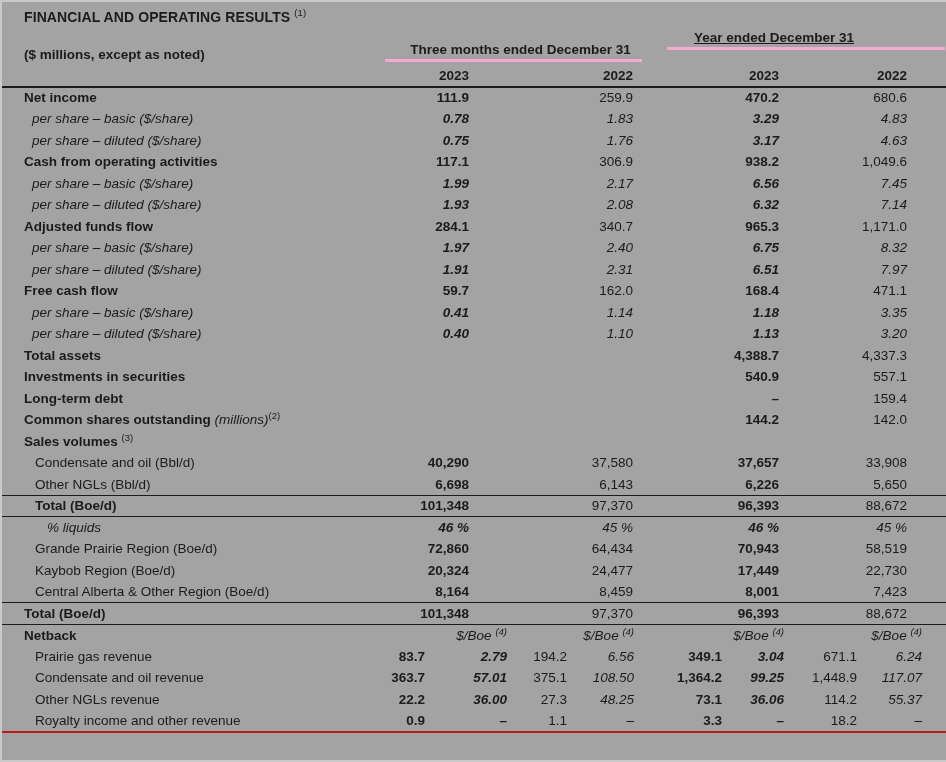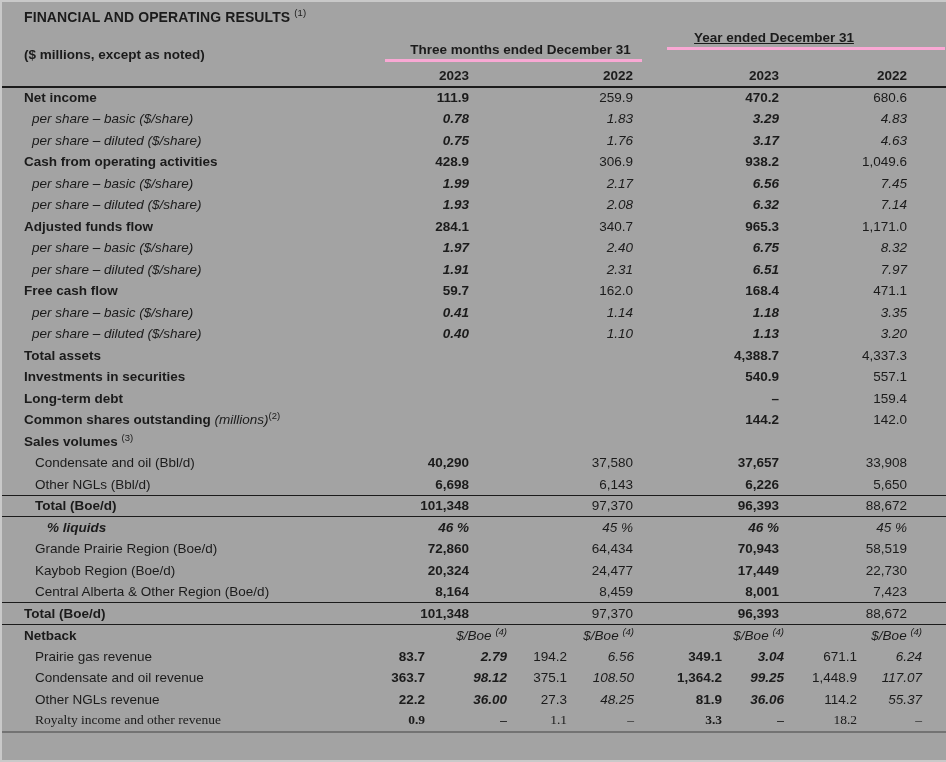--- a/index.html
+++ b/index.html
@@ -43,23 +43,23 @@
   .va { text-align:right; }
   .vb { text-align:right; padding-right:2px; }
   .bold { font-weight:700; }
   .it { font-style:italic; }
   .it-reg { font-style:italic; font-weight:400; }
   
   .l-section     { font-weight:700; padding-left:22px; }
   .l-subitalic   { font-style:italic; padding-left:30px;margin-top:24px; }
   .l-item        { padding-left:33px; }
   .l-totalIndent { font-weight:700; padding-left:33px; }
-  .l-pct         { font-weight:700; font-style:italic; padding-left:45px; }
+  .l-pct         { font-weight:400; font-style:italic; padding-left:45px; }
   tr.bt td { border-top:1px solid #1b1b1b; }
-  tr.bb td { border-bottom:2px solid #737373;font-family:Liberation Serif, serif; }
+  tr.bb td { border-bottom:2px solid #b91c1c; }
 </style>
 </head>
 <body>
 
 <div class="page">
   <div class="title"><span>FINANCIAL AND OPERATING RESULTS</span> <sup>(1)</sup></div>
 
   <table>
     <colgroup>
       <col style="width:385px">
@@ -112,21 +112,21 @@
         <tr>
           <td class="l-subitalic">per share – diluted ($/share)</td>
           <td colspan="2" class="v p1 bold it">0.75</td>
           <td colspan="2" class="v p2 it">1.76</td>
           <td colspan="2" class="v p3 bold it">3.17</td>
           <td colspan="2" class="v p4 it">4.63</td>
           <td></td>
         </tr>
         <tr>
           <td class="l-section">Cash from operating activities</td>
-          <td colspan="2" class="v p1 bold">428.9</td>
+          <td colspan="2" class="v p1 bold">117.1</td>
           <td colspan="2" class="v p2">306.9</td>
           <td colspan="2" class="v p3 bold">938.2</td>
           <td colspan="2" class="v p4">1,049.6</td>
           <td></td>
         </tr>
         <tr>
           <td class="l-subitalic">per share – basic ($/share)</td>
           <td colspan="2" class="v p1 bold it">1.99</td>
           <td colspan="2" class="v p2 it">2.17</td>
           <td colspan="2" class="v p3 bold it">6.56</td>
@@ -313,36 +313,36 @@
           <td class="vb it">6.56</td>
           <td class="va bold">349.1</td>
           <td class="vb bold it">3.04</td>
           <td class="va">671.1</td>
           <td class="vb it">6.24</td>
           <td></td>
         </tr>
         <tr>
           <td class="l-item">Condensate and oil revenue</td>
           <td class="va bold">363.7</td>
-          <td class="vb bold it">98.12</td>
+          <td class="vb bold it">57.01</td>
           <td class="va">375.1</td>
           <td class="vb it">108.50</td>
           <td class="va bold">1,364.2</td>
           <td class="vb bold it">99.25</td>
           <td class="va">1,448.9</td>
           <td class="vb it">117.07</td>
           <td></td>
         </tr>
         <tr>
           <td class="l-item">Other NGLs revenue</td>
           <td class="va bold">22.2</td>
           <td class="vb bold it">36.00</td>
           <td class="va">27.3</td>
           <td class="vb it">48.25</td>
-          <td class="va bold">81.9</td>
+          <td class="va bold">73.1</td>
           <td class="vb bold it">36.06</td>
           <td class="va">114.2</td>
           <td class="vb it">55.37</td>
           <td></td>
         </tr>
         <tr class="bb">
           <td class="l-item">Royalty income and other revenue</td>
           <td class="va bold">0.9</td>
           <td class="vb bold it">–</td>
           <td class="va">1.1</td>

